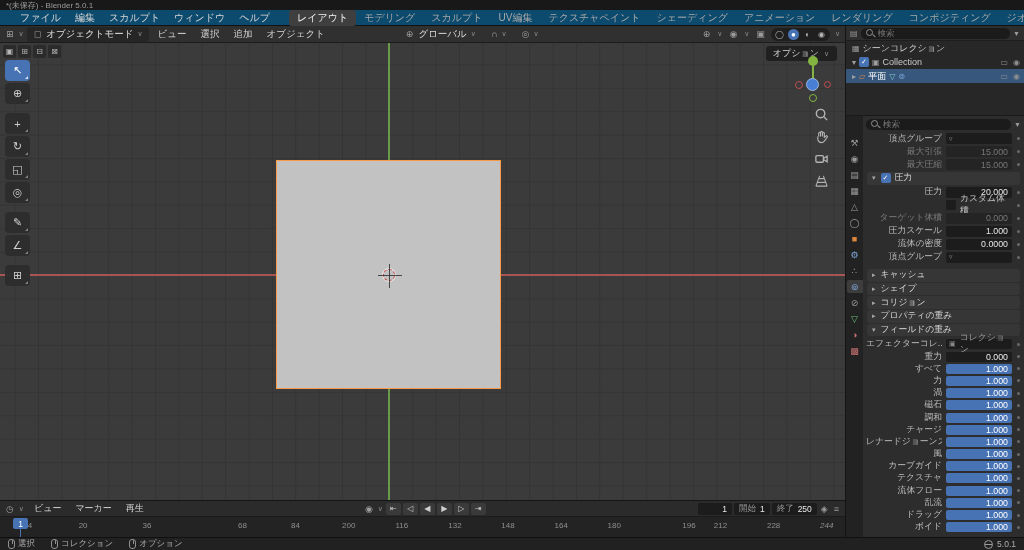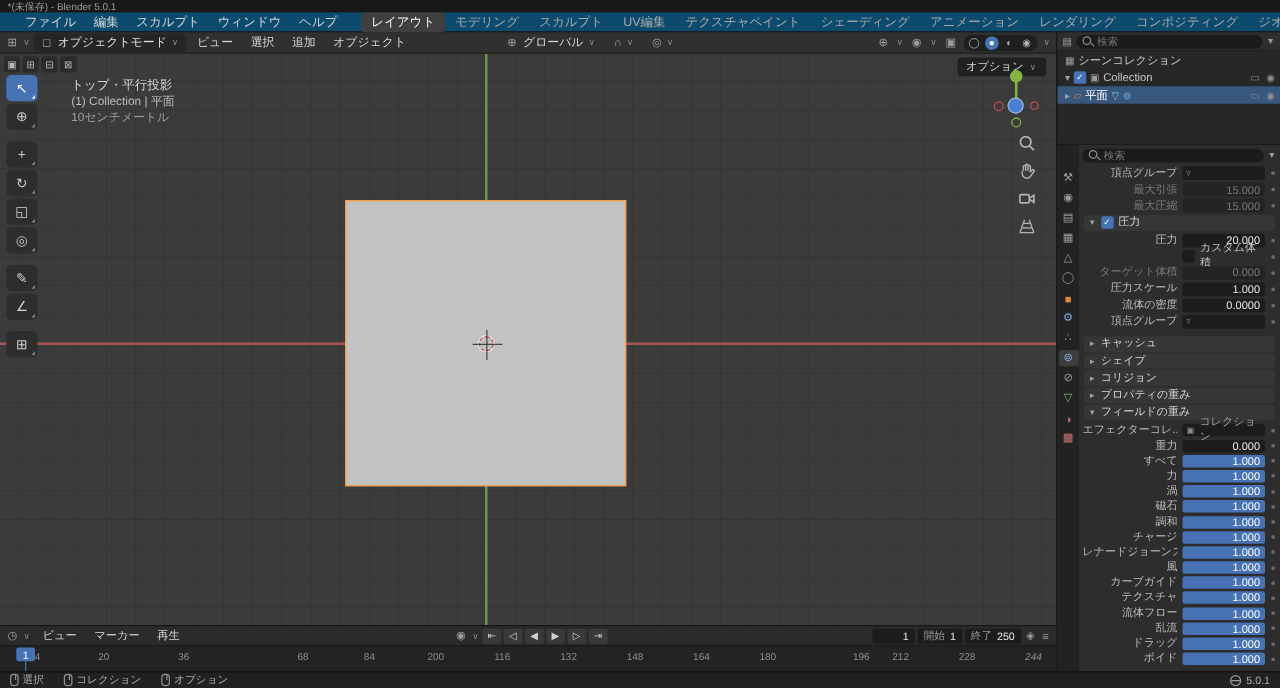--- a/index.html
+++ b/index.html
@@ -220,25 +220,20 @@
         </div>
       <span class="caret">∨</span>
     </div>
   </div>
 
   <div class="viewport">
     <div class="axis-y"></div>
     <div class="axis-x"></div>
     <div class="plane"></div>
     <div class="cursor3d"></div>
-    <div class="vp-text">
-      <div>トップ・平行投影</div>
-      <div class="l2">(1) Collection | 平面</div>
-      <div class="l3">10センチメートル</div>
-    </div>
     <div id="selmode">
         <span class="sm">▣</span>
         <span class="sm">⊞</span>
         <span class="sm">⊟</span>
         <span class="sm">⊠</span>
       </div>
     <div class="options-btn">
       <span>オプション</span>
       <span class="caret">∨</span>
     </div>

